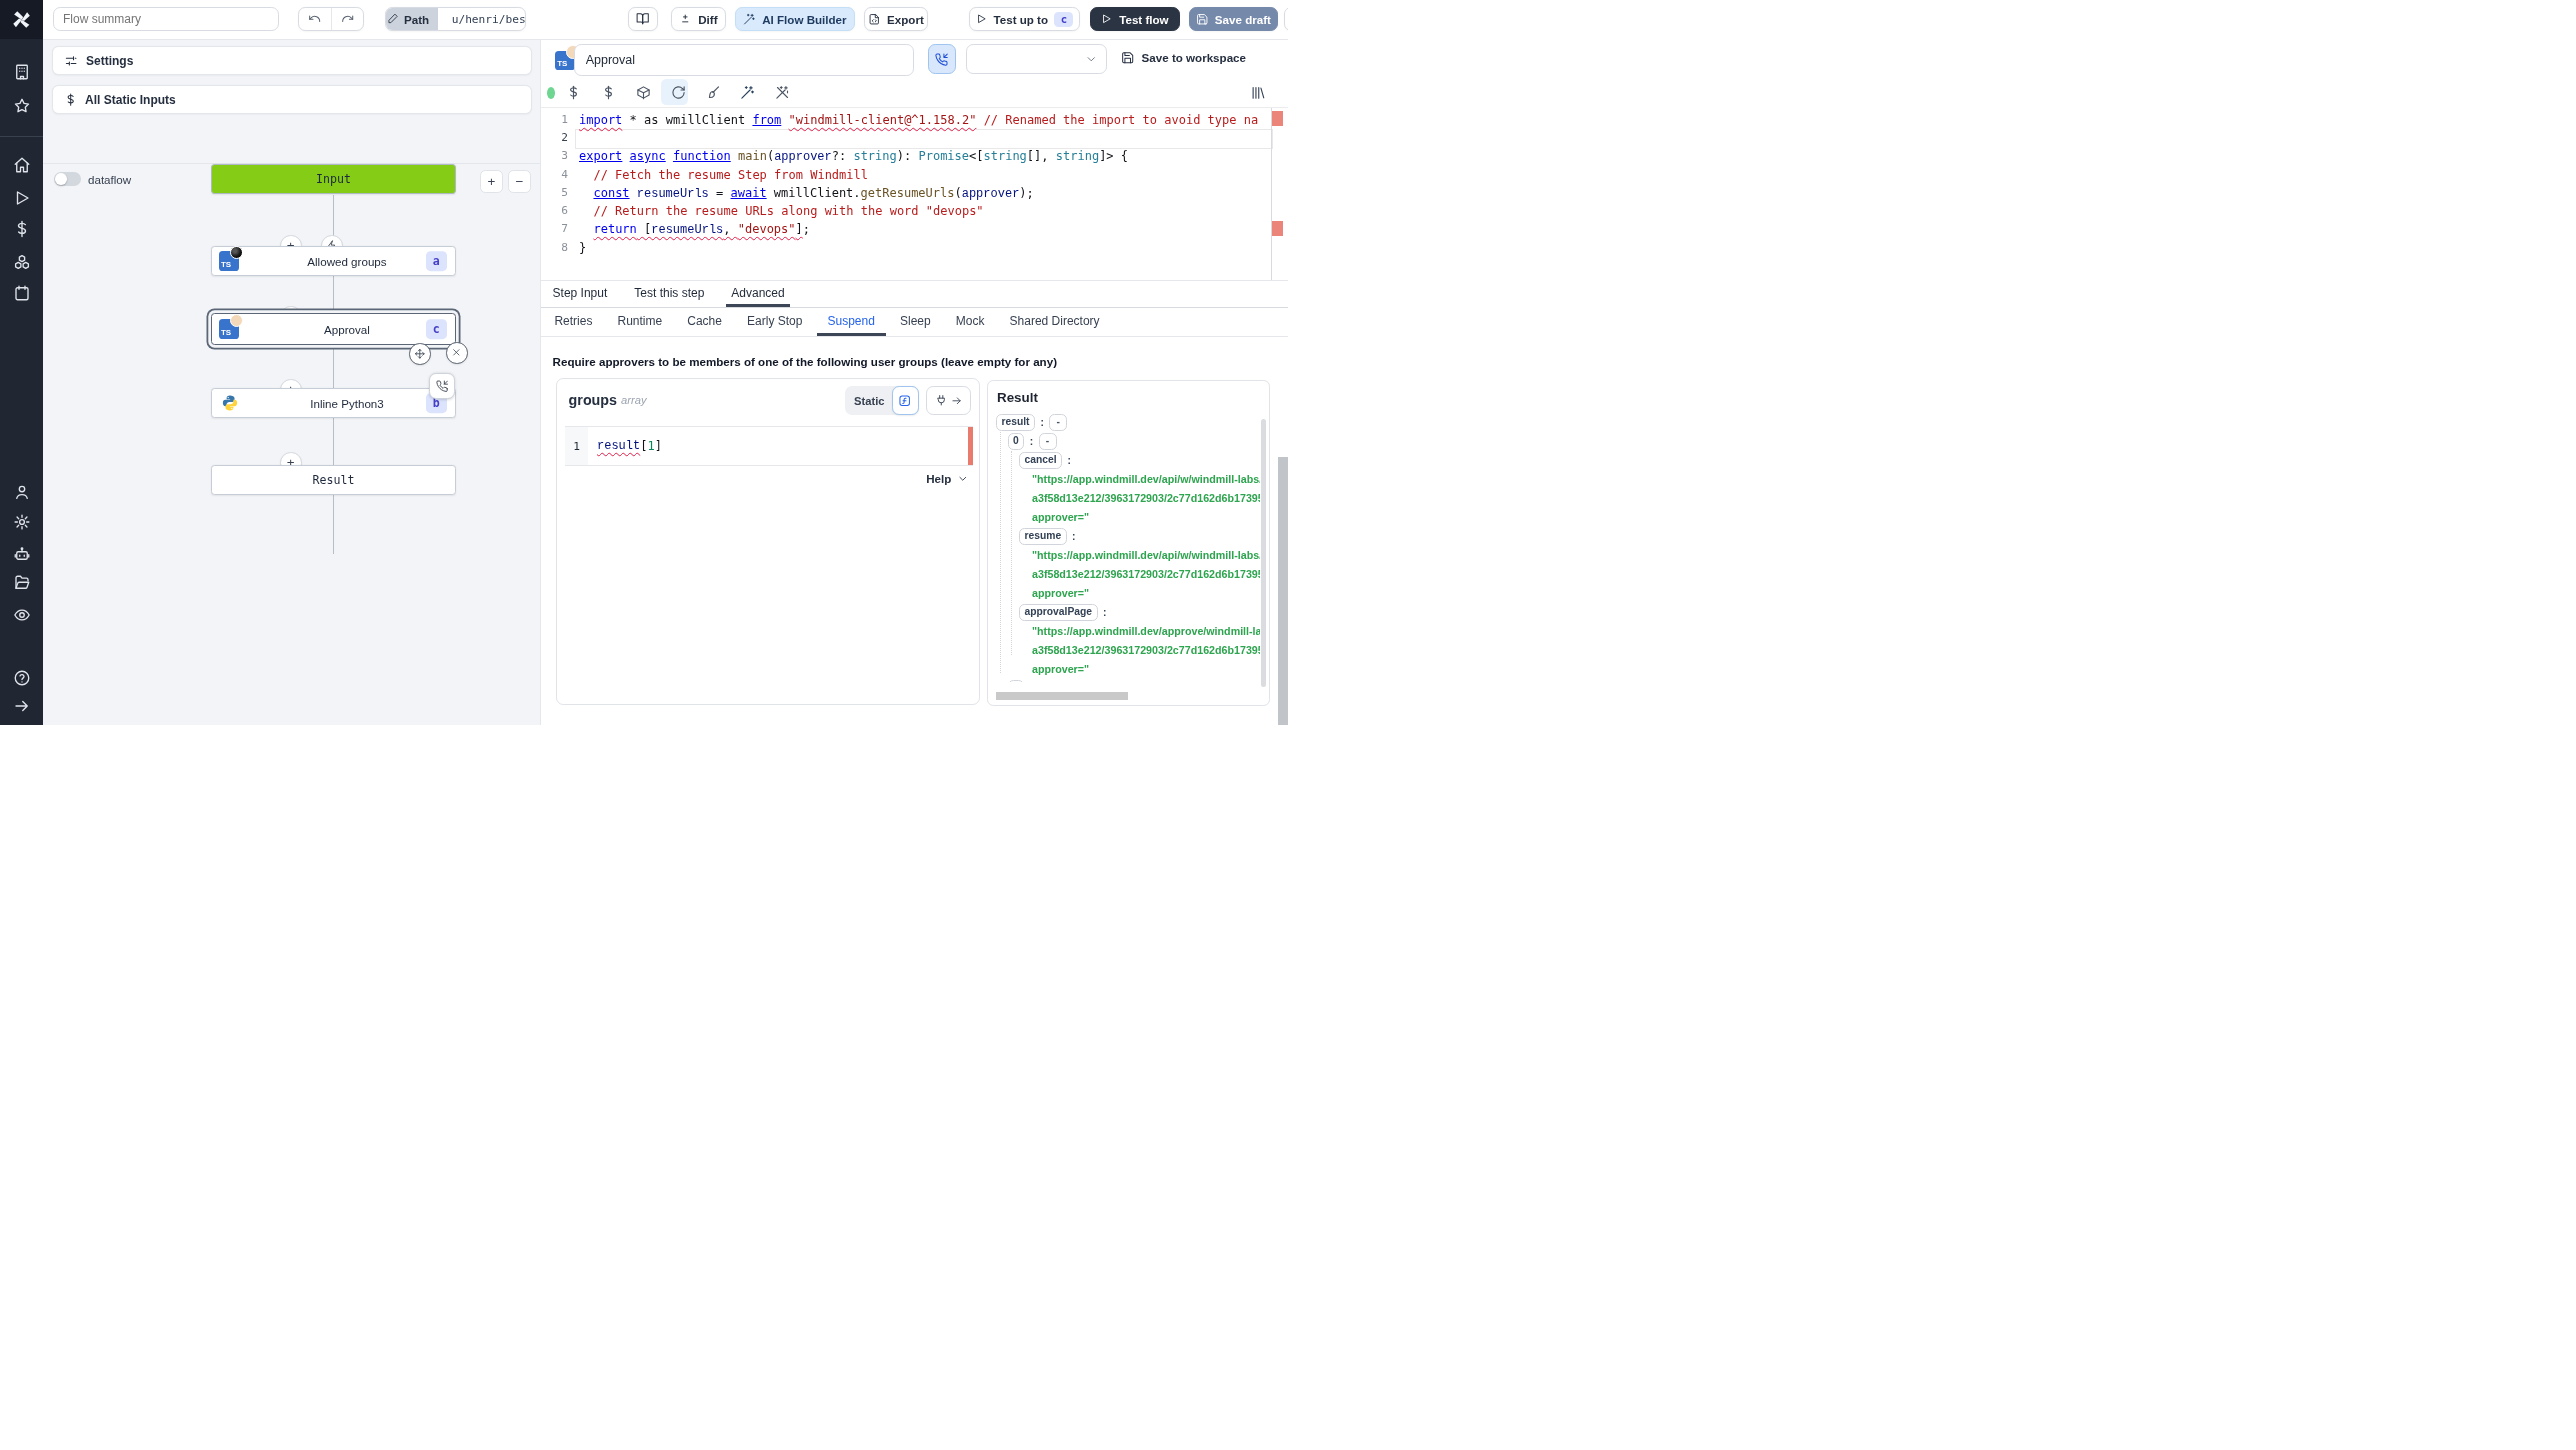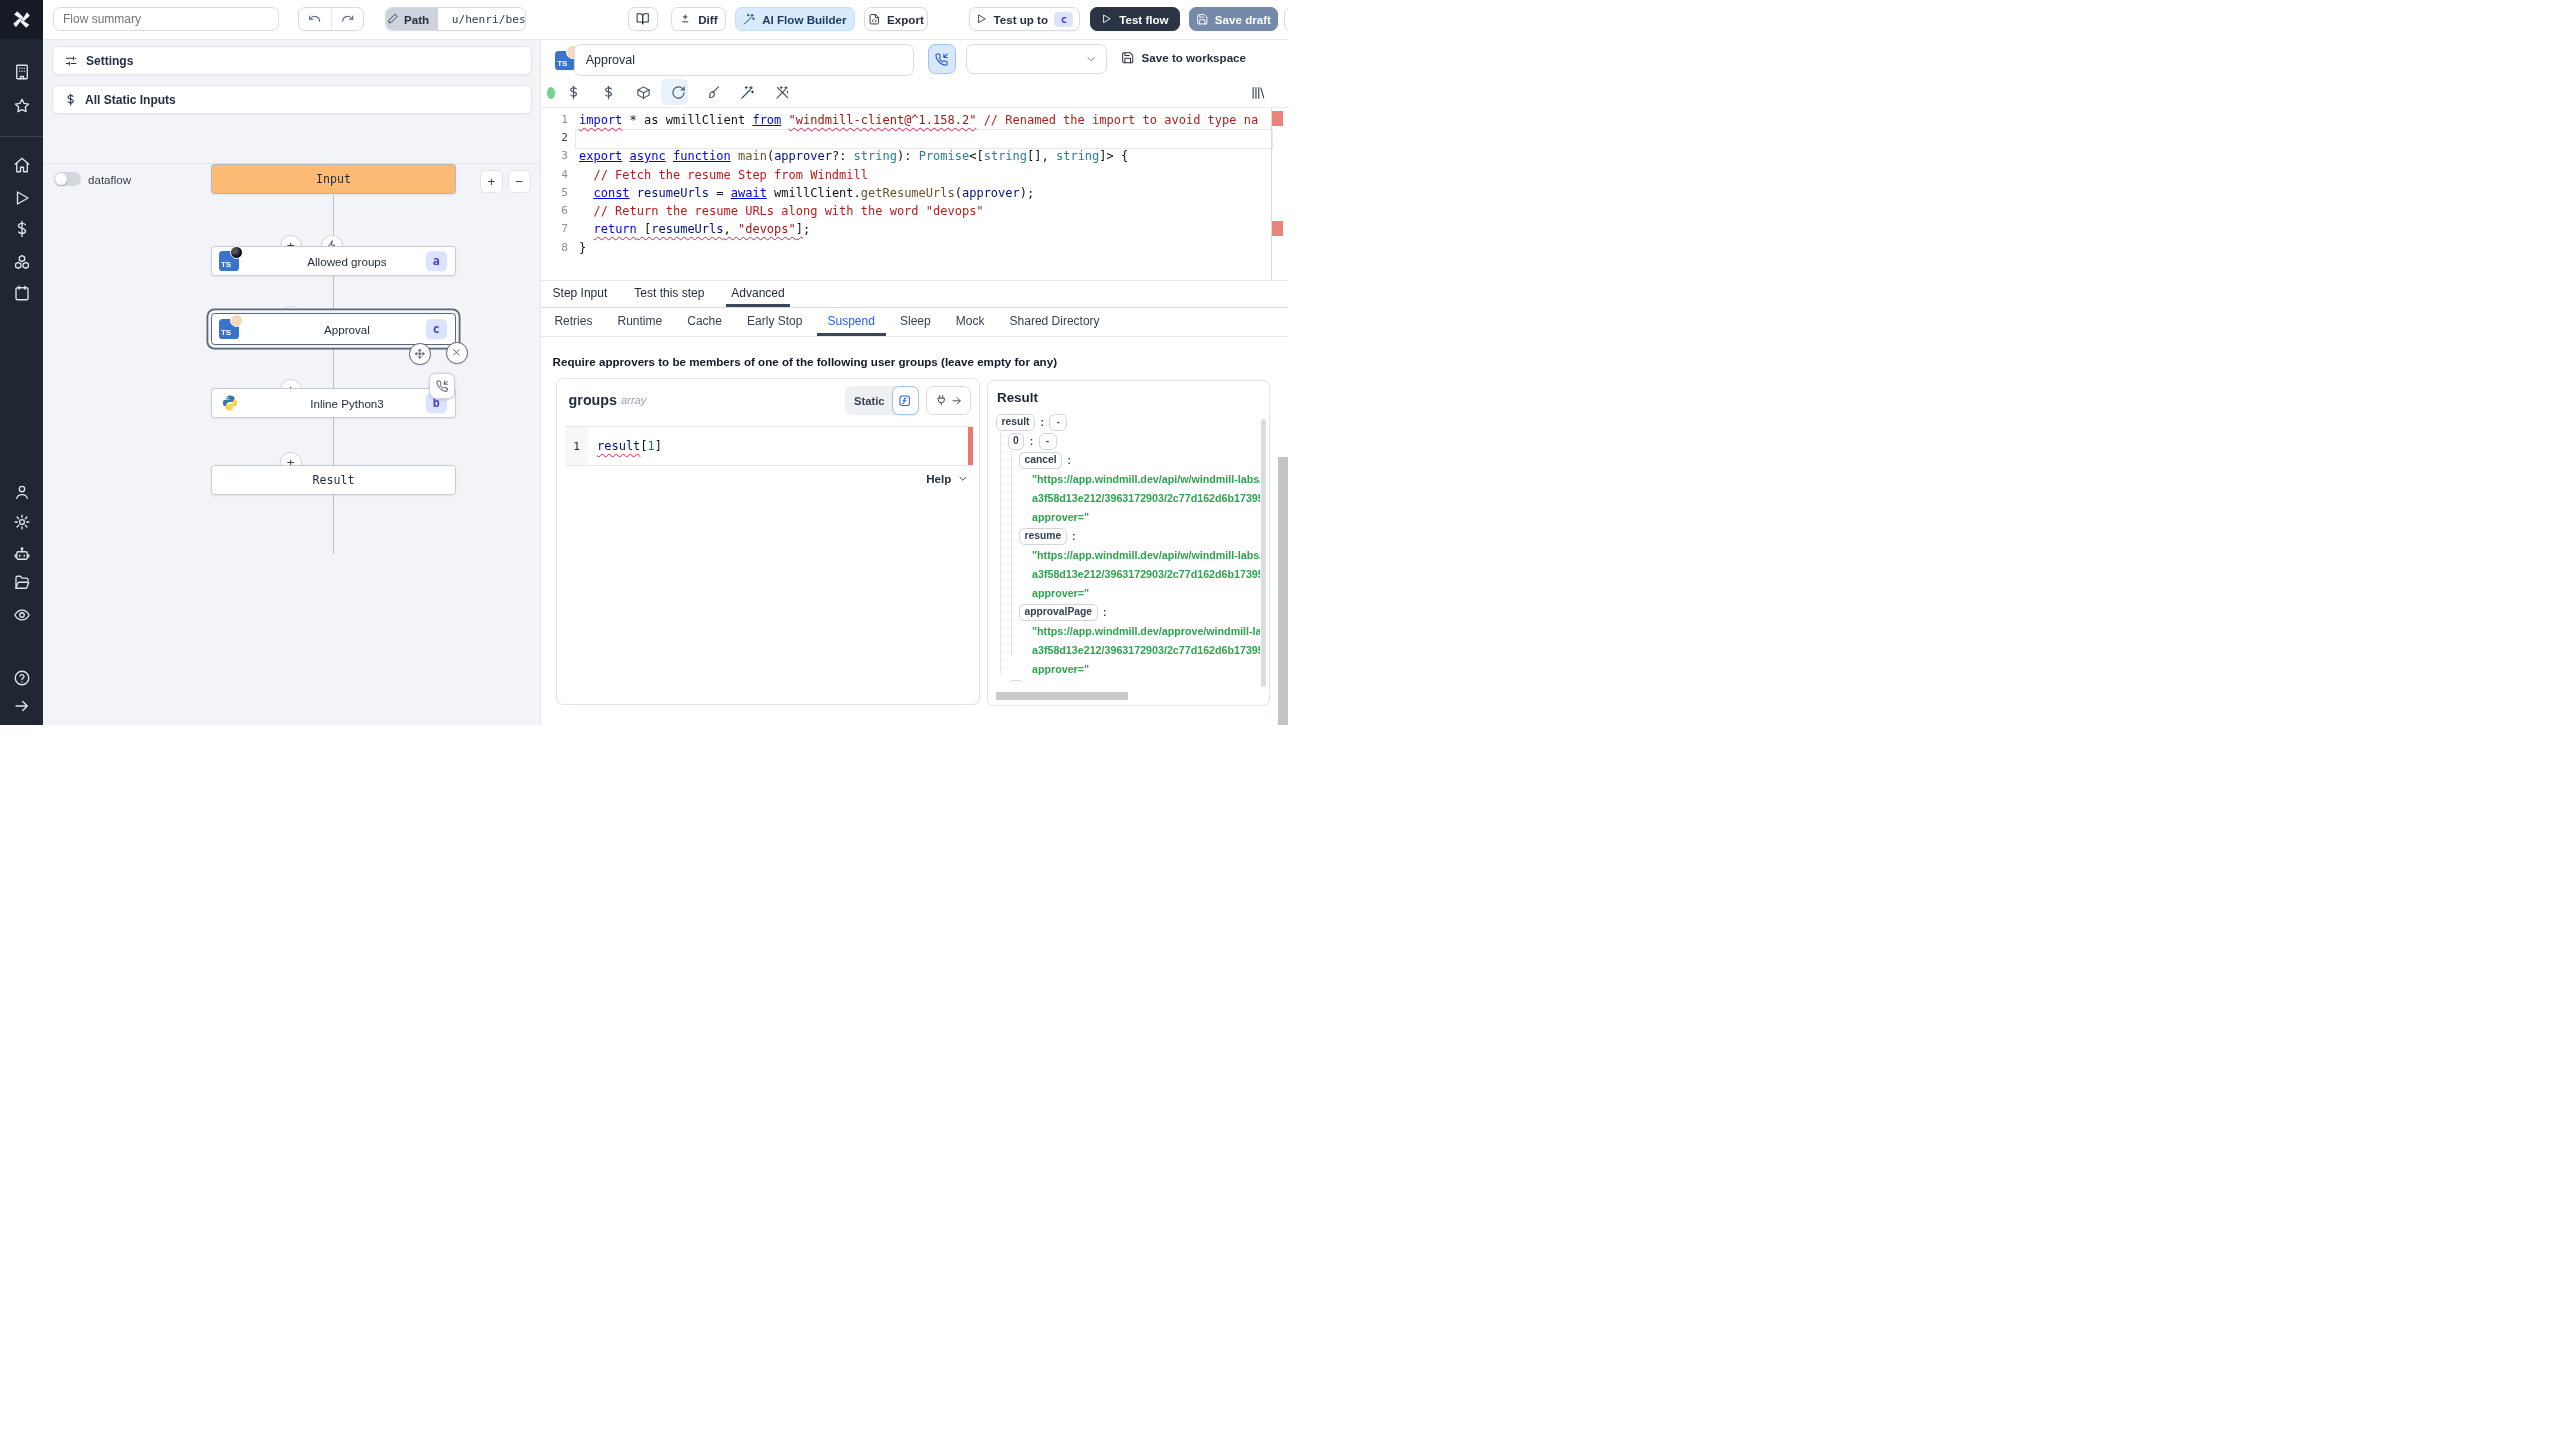--- a/index.html
+++ b/index.html
@@ -53,21 +53,21 @@
                background:#d9ecfb;display:flex;align-items:center;justify-content:center;color:#27415f;}
   .zoom-btn{position:absolute;top:131px;width:20.6px;height:20.6px;background:#fff;border:0.9px solid #e0e3e8;
             border-radius:5.4px;font-size:13.4px;color:#374151;display:flex;align-items:center;justify-content:center;}
   
   .conn{position:absolute;left:290px;width:0.9px;background:#b7bec8;}
   .node{position:absolute;left:168px;width:245px;height:30px;background:#fff;border:0.9px solid #c7cdd6;
         border-radius:3.6px;display:flex;align-items:center;box-sizing:border-box;font-size:11.6px;color:#1e293b;
         box-shadow:0 0.9px 1.8px rgba(0,0,0,.07);}
   .node .nlabel{flex:1;text-align:center;}
   .mono{font-family:"DejaVu Sans Mono",monospace;}
-  #node-input{background:#fdba74;border-color:#aeb9c6;}
+  #node-input{background:#84cc16;border-color:#aeb9c6;}
   #node-approval{border:0.9px solid #5b6676;box-shadow:0 0 0 2.7px #f2f4f7,0 0 0 4.5px #5b6676;}
   .gcircle{position:absolute;width:21.5px;height:21.5px;border-radius:50%;background:#fff;border:0.9px solid #d4d8de;
            box-sizing:border-box;display:flex;align-items:center;justify-content:center;color:#374151;
            box-shadow:0 0.9px 1.8px rgba(0,0,0,.08);font-size:13.4px;}
   .node-badge{position:absolute;right:8px;top:50%;transform:translateY(-50%);width:21.5px;height:19.7px;
               background:#dbe3fd;color:#4640c8;border-radius:4.5px;display:flex;align-items:center;justify-content:center;
               font-family:"DejaVu Sans Mono",monospace;font-weight:700;font-size:11.6px;}
   .ts-tile{width:19.7px;height:19.7px;background:#3873cc;border-radius:3.6px;color:#fff;font-weight:700;font-size:8px;
            display:flex;align-items:flex-end;padding:1.8px;box-sizing:border-box;position:relative;margin-left:7.2px;}
   .avatar{position:absolute;right:-4.5px;top:-5.4px;width:11.6px;height:11.6px;border-radius:50%;border:0.9px solid #fff;}
@@ -96,21 +96,21 @@
 
   
   #editor{position:absolute;left:0;top:68px;width:747px;height:172px;border-top:0.9px solid #ececec;
           border-bottom:0.9px solid #e5e7eb;overflow:hidden;font-family:"DejaVu Sans Mono",monospace;font-size:12px;}
   .cl{position:relative;height:18.3px;line-height:18.3px;white-space:pre;}
   .cl .ln{position:absolute;left:0;width:27px;text-align:right;color:#8a919b;font-size:11.2px;}
   .cl .lc{position:absolute;left:38px;white-space:pre;}
   .cl.active .ln{color:#374151;}
   #cur-line{position:absolute;left:34px;top:21px;width:696px;height:18px;border:0.9px solid #e8e8e8;}
   .tk-kw{color:#0000ee;text-decoration:underline;} .tk-pl{color:#111318;} .tk-str{color:#a31515;} .tk-com{color:#b91c1c;}
-  .tk-tp{color:#267f99;} .tk-fn{color:#6a5324;} .tk-vr{color:#001080;} .tk-num{color:#098658;}
+  .tk-tp{color:#267f99;} .tk-fn{color:#6a5324;} .tk-vr{color:#001080;font-family:Liberation Mono, monospace;} .tk-num{color:#098658;}
   .tk-err{text-decoration:underline;text-decoration-style:wavy;text-decoration-color:#e11d48;
           text-decoration-thickness:0.9px;text-underline-offset:3.1px;}
   #ruler-line{position:absolute;left:730px;top:0;width:0.9px;height:172px;background:#d7dbe0;}
   .ruler-mark{position:absolute;left:731px;width:10.7px;height:15px;background:#e97a6e;opacity:.92;}
 
   
   #tabs{position:absolute;left:0;top:240px;width:747px;height:29px;border-bottom:0.9px solid #d7dbe0;
         display:flex;align-items:center;gap:27px;padding-left:11.6px;box-sizing:border-box;font-size:12px;color:#1f2937;}
   .tab{position:relative;height:100%;display:flex;align-items:center;}
   .tab.active::after{content:"";position:absolute;left:-5.4px;right:-5.4px;bottom:0;height:2.7px;background:#3c4657;}

